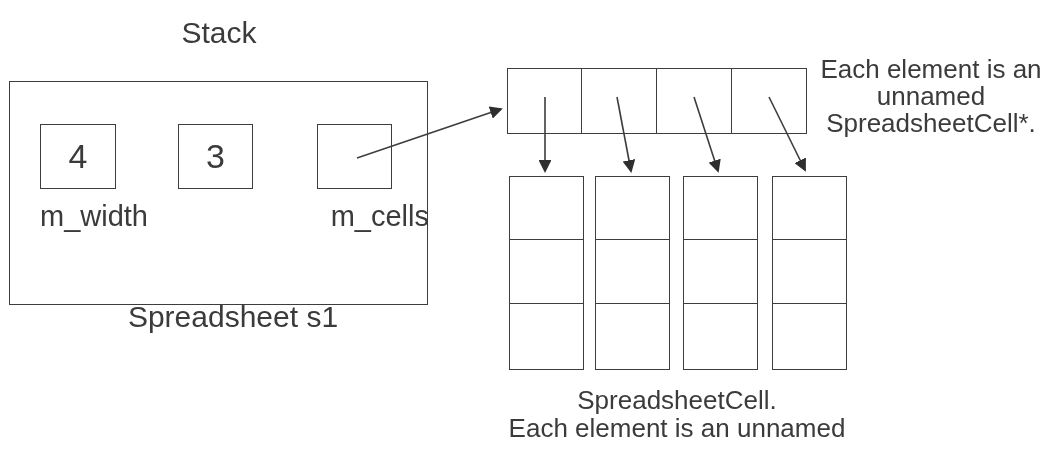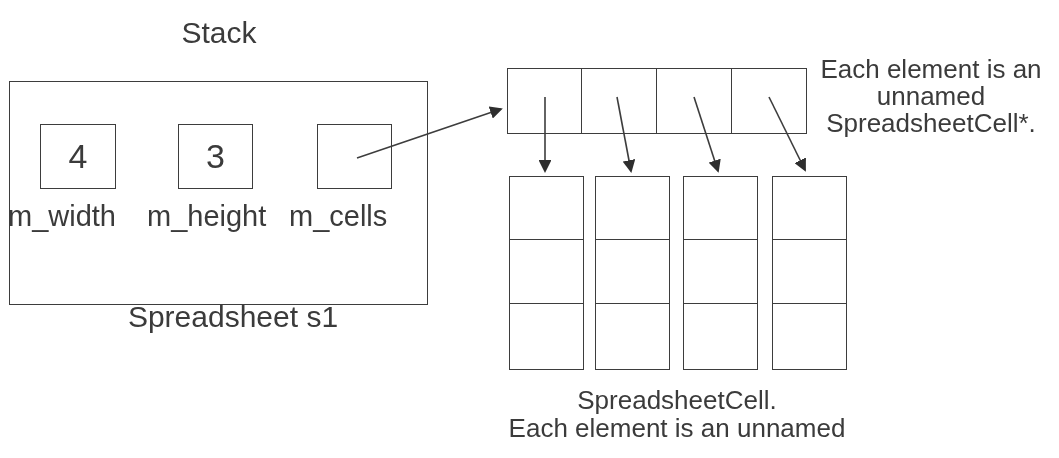--- a/index.html
+++ b/index.html
@@ -32,21 +32,21 @@
   .field-box {
     display: flex;
     align-items: center;
     justify-content: center;
     font-size: 34px;
     color: #3b3b3b;
   }
   .field-label {
     position: absolute;
     font-size: 29px;
-    text-align: left;
+    text-align: right;
     color: #3b3b3b;
     white-space: nowrap;
   }
   .object-label {
     position: absolute;
     font-size: 30px;
     text-align: center;
     color: #3b3b3b;
     white-space: nowrap;
   }
@@ -95,21 +95,20 @@
     <span>4</span>
   </div>
   <div class="rect field-box" style="left:178px; top:124px; width:75px; height:65px;">
     <span>3</span>
   </div>
   <div class="rect field-box" style="left:317px; top:124px; width:75px; height:65px;">
     <span></span>
   </div>
 
   <div class="field-label" style="left:8px; top:200px; width:140px;">m_width</div>
-  <div class="field-label" style="left:147px; top:200px; width:140px;">m_height</div>
   <div class="field-label" style="left:289px; top:200px; width:140px;">m_cells</div>
 
   <div class="object-label" style="left:83px; top:300px; width:300px;">Spreadsheet s1</div>
 
   <div class="rect" style="left:507px; top:68px; width:300px; height:66px;">
     <div class="vdiv" style="left:73.4px;"></div>
     <div class="vdiv" style="left:148.4px;"></div>
     <div class="vdiv" style="left:223.4px;"></div>
   </div>
 

